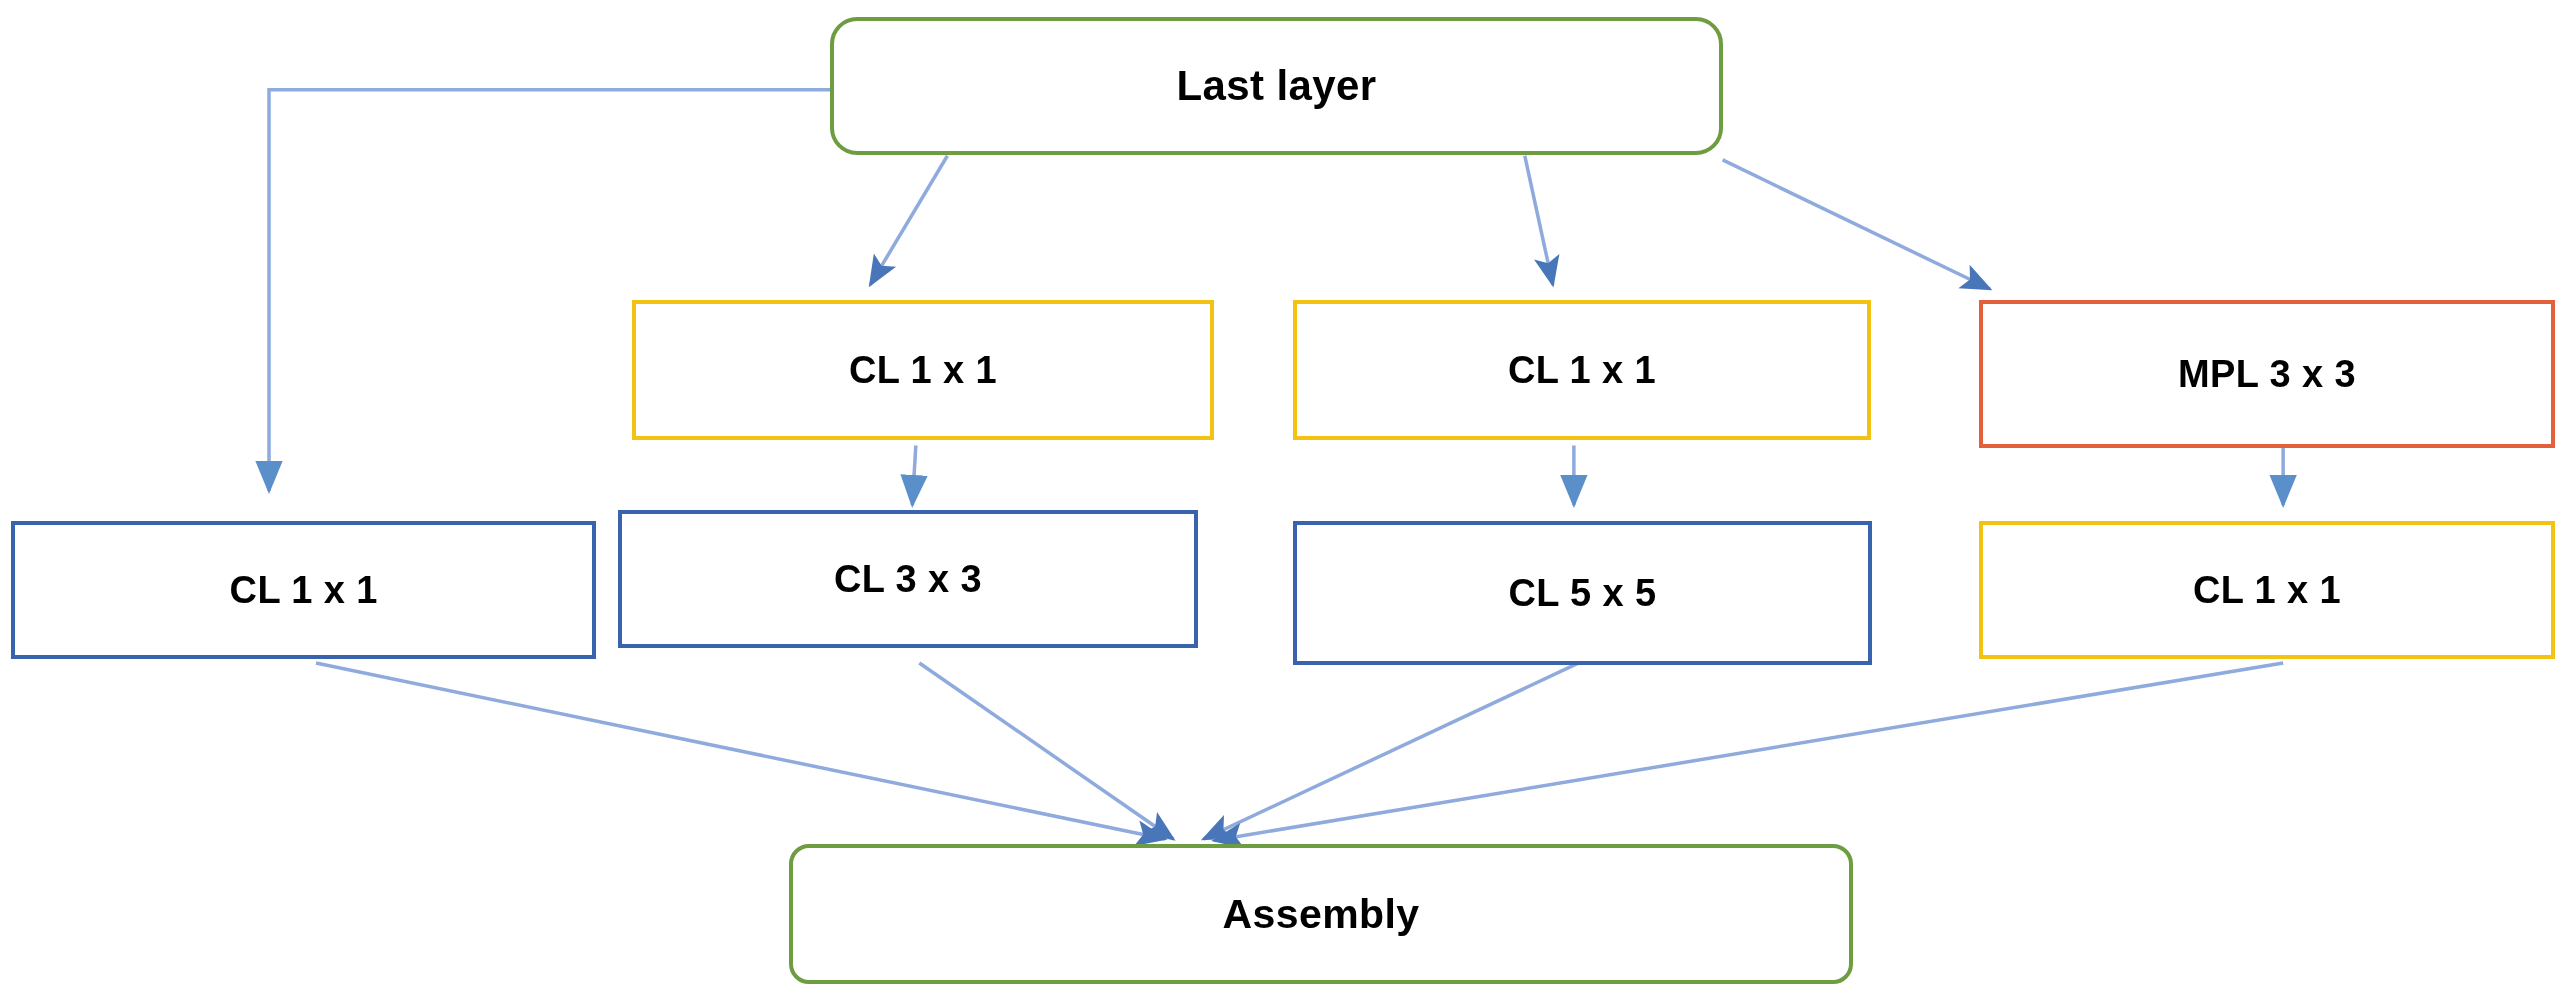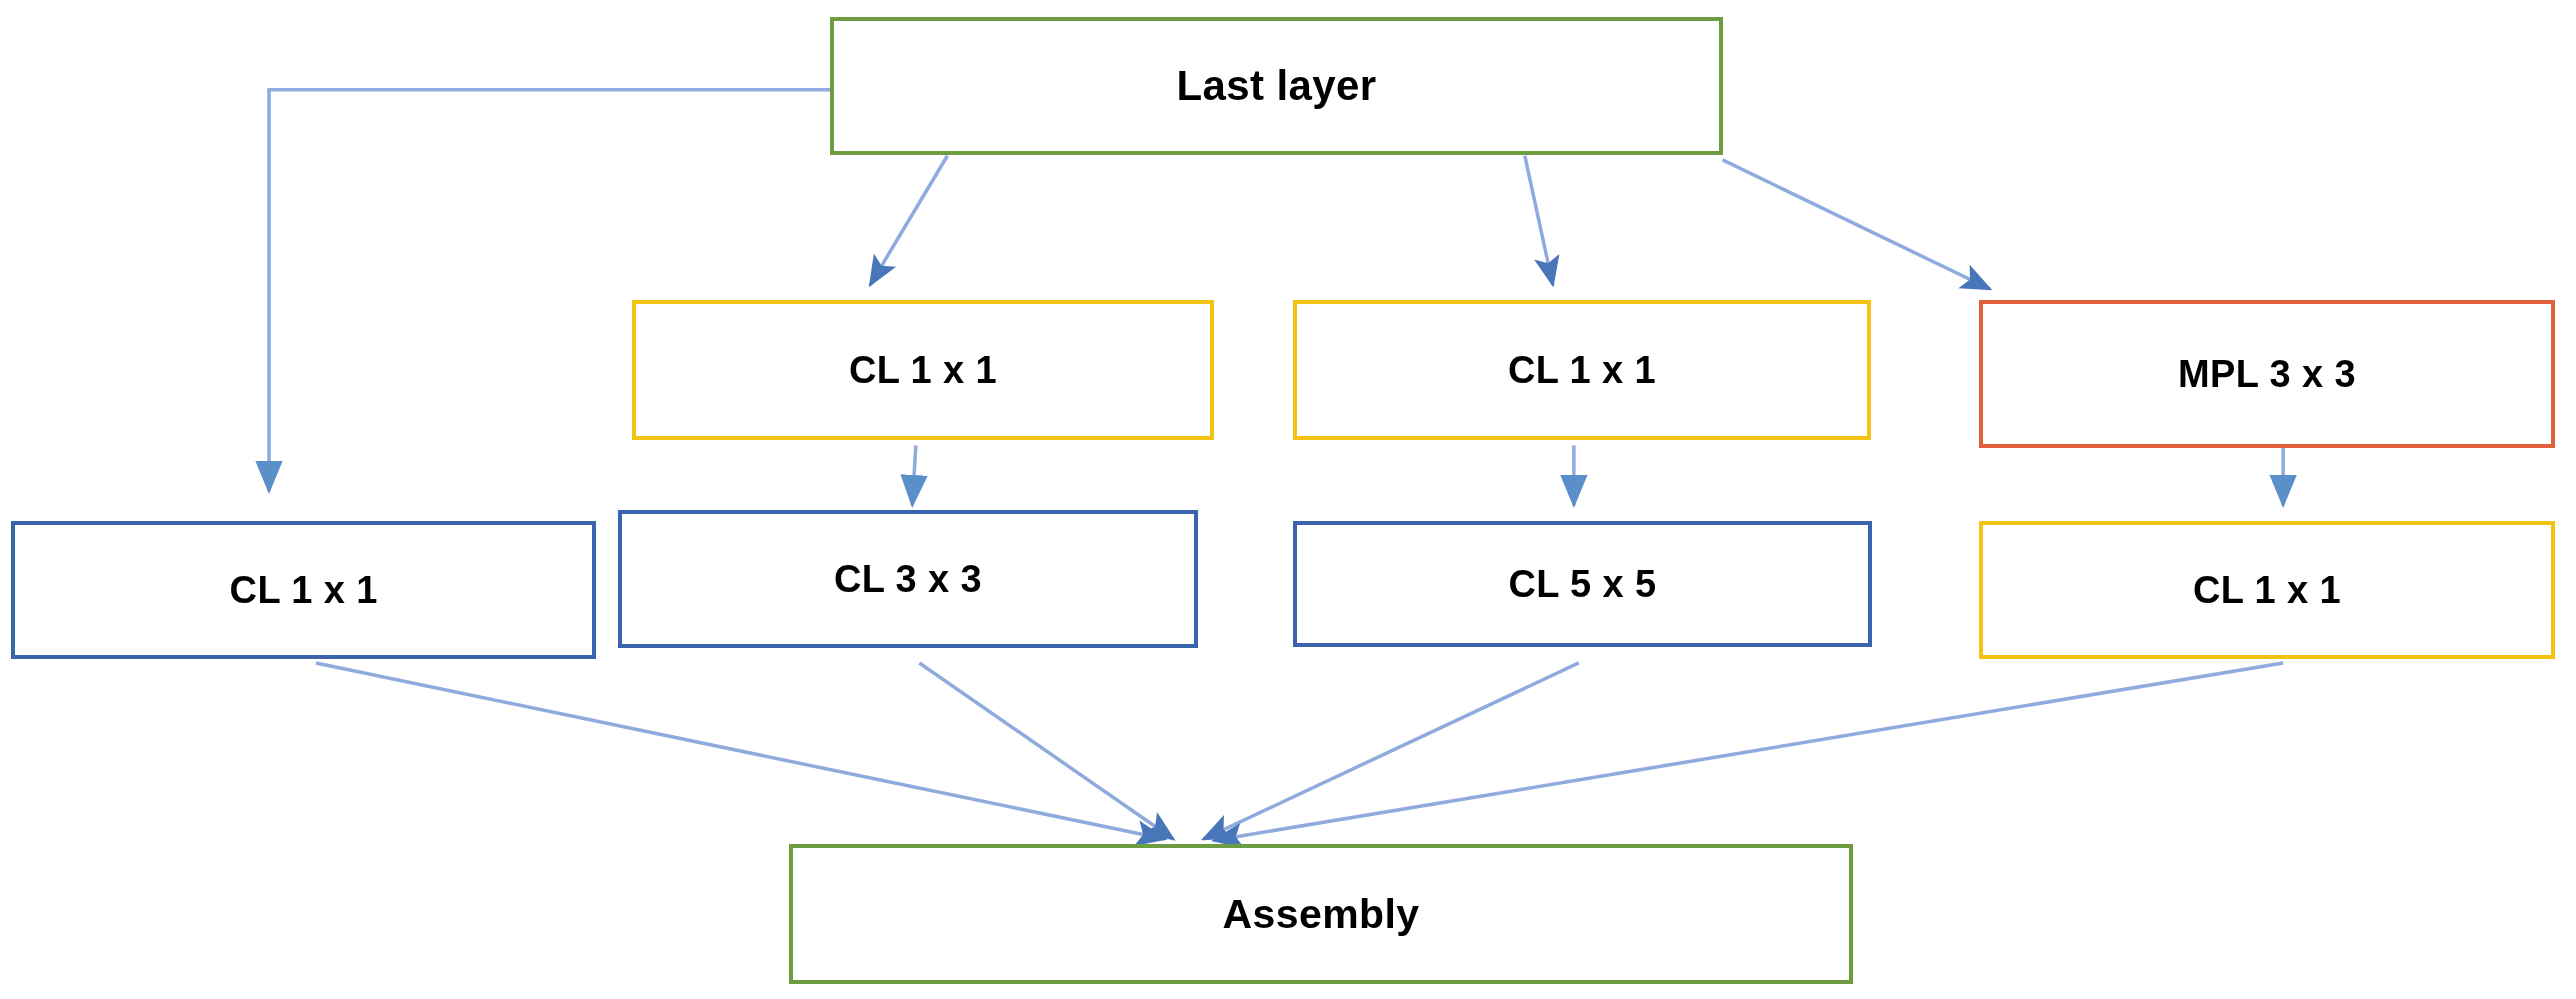--- a/index.html
+++ b/index.html
@@ -37,21 +37,21 @@
   .node-label {
     font-weight: bold;
     color: #000000;
     letter-spacing: 0.4px;
     white-space: nowrap;
     line-height: 1;
   }
   
   .n-last-layer {
     left: 830px;  top: 17px;   width: 893px; height: 138px;
-    border-width: 4.9px; border-color: #6d9c41;
+    border-width: 4.9px; border-color: #6d9c41; border-radius: 27px;
   }
   .n-last-layer .node-label { font-size: 42px; }
 
   .n-cl1a {
     left: 632px;   top: 300px;  width: 582px;  height: 140px;
     border-width: 4.9px; border-color: #f2c313;
   }
   .n-cl1b {
     left: 1293px;  top: 300px;  width: 578px;  height: 140px;
     border-width: 4.9px; border-color: #f2c313;
@@ -63,31 +63,31 @@
 
   .n-cl1c {
     left: 11.2px;    top: 521px;  width: 585px;  height: 138px;
     border-width: 4.9px; border-color: #3a63ad;
   }
   .n-cl3 {
     left: 618px;   top: 510px;  width: 580px;  height: 138px;
     border-width: 4.9px; border-color: #3a63ad;
   }
   .n-cl5 {
-    left: 1293px;  top: 521px;  width: 579px;  height: 126px;
+    left: 1293px;  top: 521px;  width: 579px;  height: 144px;
     border-width: 4.9px; border-color: #3a63ad;
   }
   .n-cl1d {
     left: 1979px;  top: 521px;  width: 576px;  height: 138px;
     border-width: 4.9px; border-color: #f2c313;
   }
 
   .n-assembly {
     left: 789px;  top: 844px; width: 1064px; height: 140px;
-    border-width: 4.9px; border-color: #6d9c41;
+    border-width: 4.9px; border-color: #6d9c41; border-radius: 20px;
   }
   .n-assembly .node-label { font-size: 41px; }
 
   .mid-label { font-size: 38px; }
   .bot-label { font-size: 38px; }
 </style>
 </head>
 <body>
 
 <div id="diagram-root">

